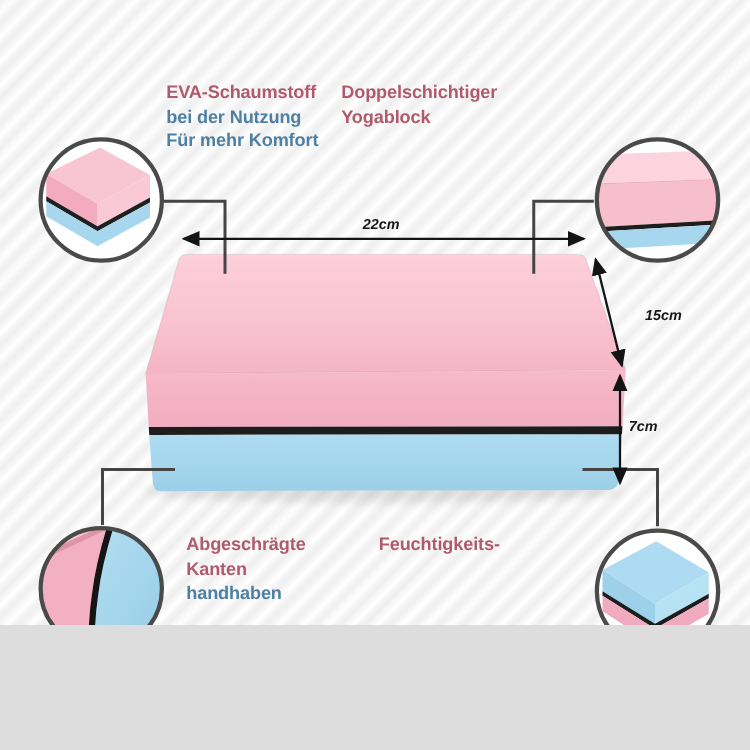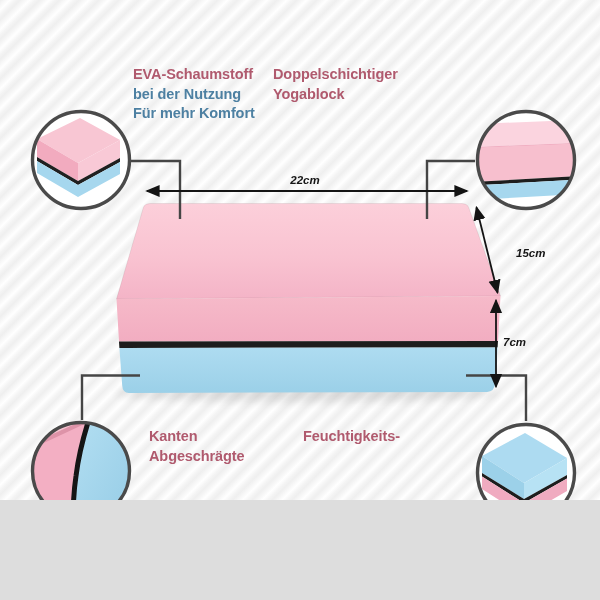--- a/index.html
+++ b/index.html
@@ -152,22 +152,23 @@
     <div class="teal">bei der Nutzung</div>
     <div class="teal">Für mehr Komfort</div>
   </div>
 
   <div class="callout align-right" style="left:273px;top:65px;width:200px;">
     <div class="maroon">Doppelschichtiger</div>
     <div class="maroon">Yogablock</div>
   </div>
 
   <div class="callout" style="left:149px;top:427px;">
+    <div class="maroon">Abgeschrägte</div>
     <div class="maroon">Kanten</div>
-    <div class="maroon">Abgeschrägte</div>
+    <div class="teal">handhaben</div>
   </div>
 
   <div class="callout align-right" style="left:303px;top:427px;width:170px;">
     <div class="maroon">Feuchtigkeits-</div>
   </div>
 
   <div class="dim center" style="left:277px;top:174px;width:56px;">22cm</div>
   <div class="dim" style="left:504px;top:247px;margin-left:12px;">15cm</div>
   <div class="dim" style="left:503px;top:336px;text-align:right;">7cm</div>
 

